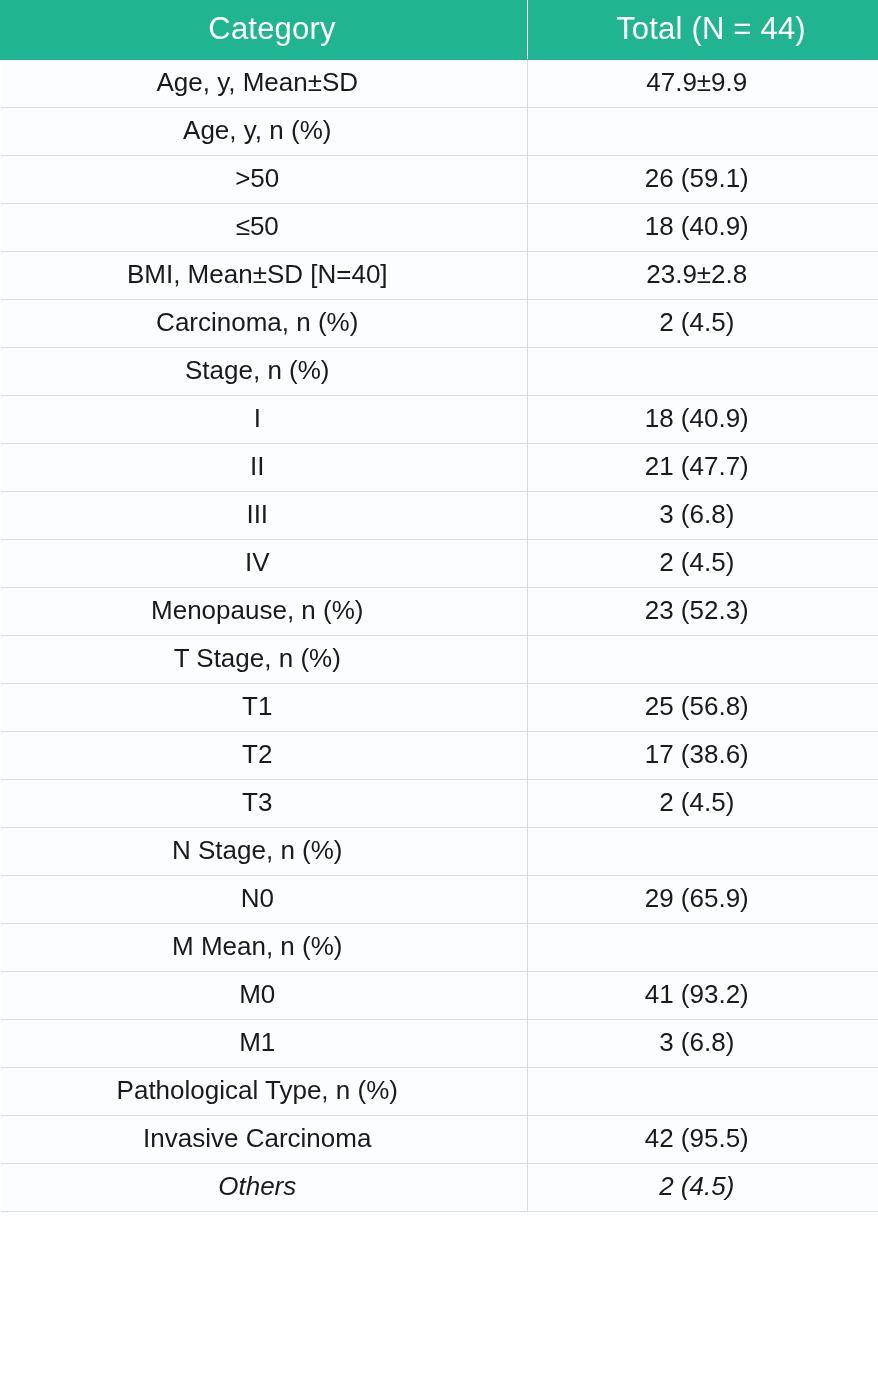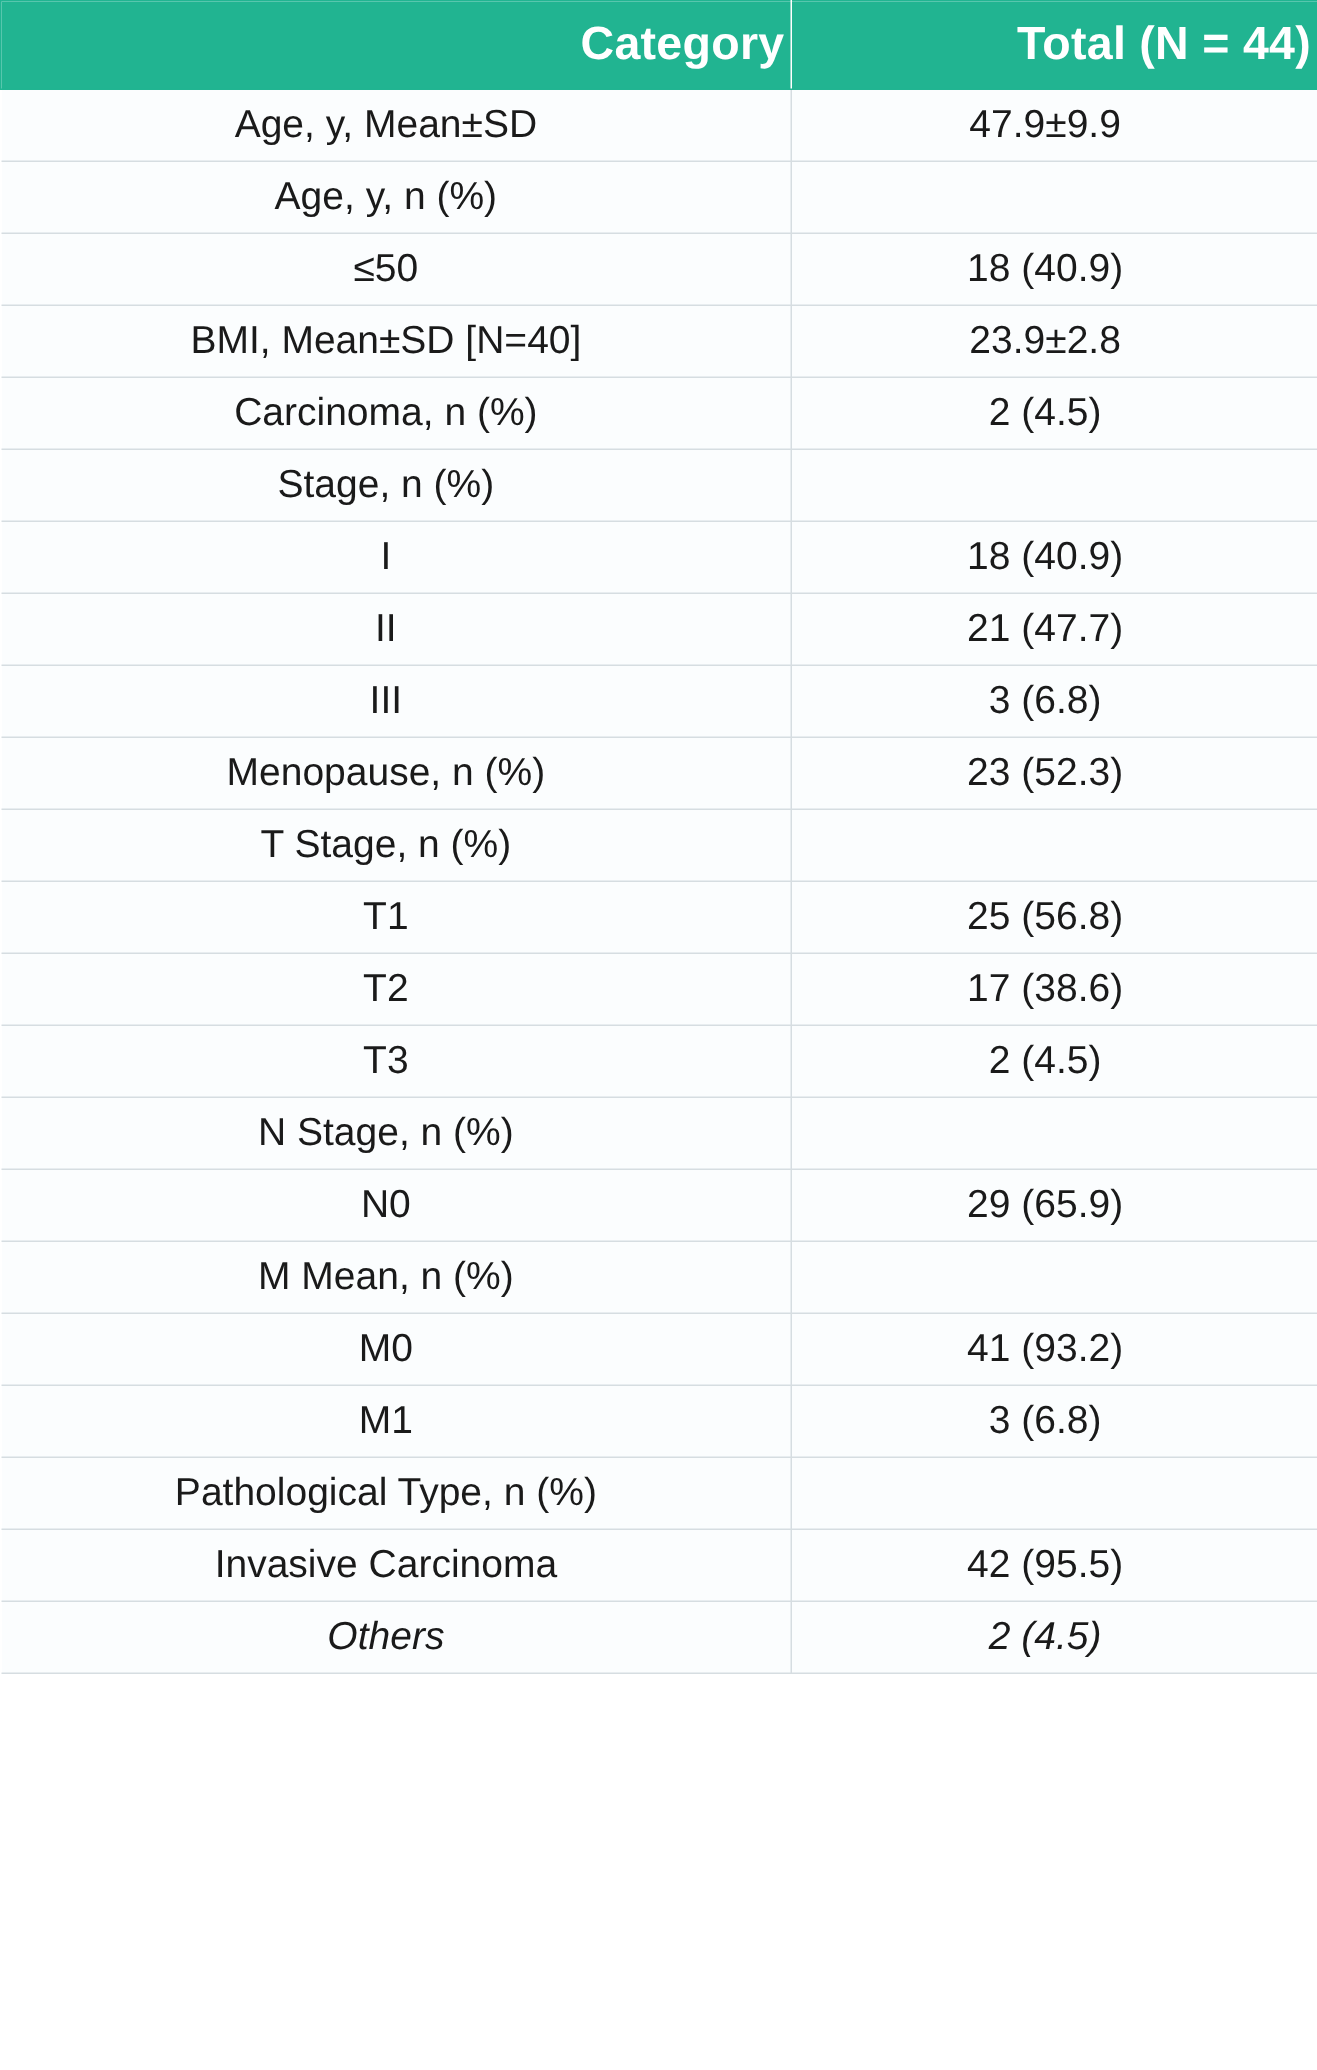--- a/index.html
+++ b/index.html
@@ -22,22 +22,22 @@
     border-collapse: collapse;
     table-layout: fixed;
   }
   table.data-table col.col-category { width: 527px; }
   table.data-table col.col-total { width: 351px; }
 
   thead th {
     background: #21B491;
     color: #ffffff;
     font-size: 31px;
-    font-weight: bold;
-    text-align: right;
+    font-weight: normal;
+    text-align: center;
     padding: 10px 4px 12px 20px;
     border: 1px solid #21B491;
     letter-spacing: 0.2px;
   }
   thead th.th-category { border-right: 1px solid #ffffff; }
 
   tbody td {
     font-size: 26px;
     color: #1a1a1a;
     text-align: center;
@@ -77,20 +77,24 @@
     <tbody id="table-body">
         <tr>
           <td class="cell-category">Age, y, Mean±SD</td>
           <td class="cell-total">47.9±9.9</td>
         </tr>
         <tr>
           <td class="cell-category">Age, y, n (%)</td>
           <td class="cell-total empty"></td>
         </tr>
         <tr>
+          <td class="cell-category">&gt;50</td>
+          <td class="cell-total">26 (59.1)</td>
+        </tr>
+        <tr>
           <td class="cell-category">≤50</td>
           <td class="cell-total">18 (40.9)</td>
         </tr>
         <tr>
           <td class="cell-category">BMI, Mean±SD [N=40]</td>
           <td class="cell-total">23.9±2.8</td>
         </tr>
         <tr>
           <td class="cell-category">Carcinoma, n (%)</td>
           <td class="cell-total">2 (4.5)</td>
@@ -103,20 +107,24 @@
           <td class="cell-category">I</td>
           <td class="cell-total">18 (40.9)</td>
         </tr>
         <tr>
           <td class="cell-category">II</td>
           <td class="cell-total">21 (47.7)</td>
         </tr>
         <tr>
           <td class="cell-category">III</td>
           <td class="cell-total">3 (6.8)</td>
+        </tr>
+        <tr>
+          <td class="cell-category">IV</td>
+          <td class="cell-total">2 (4.5)</td>
         </tr>
         <tr>
           <td class="cell-category">Menopause, n (%)</td>
           <td class="cell-total">23 (52.3)</td>
         </tr>
         <tr>
           <td class="cell-category">T Stage, n (%)</td>
           <td class="cell-total empty"></td>
         </tr>
         <tr>

